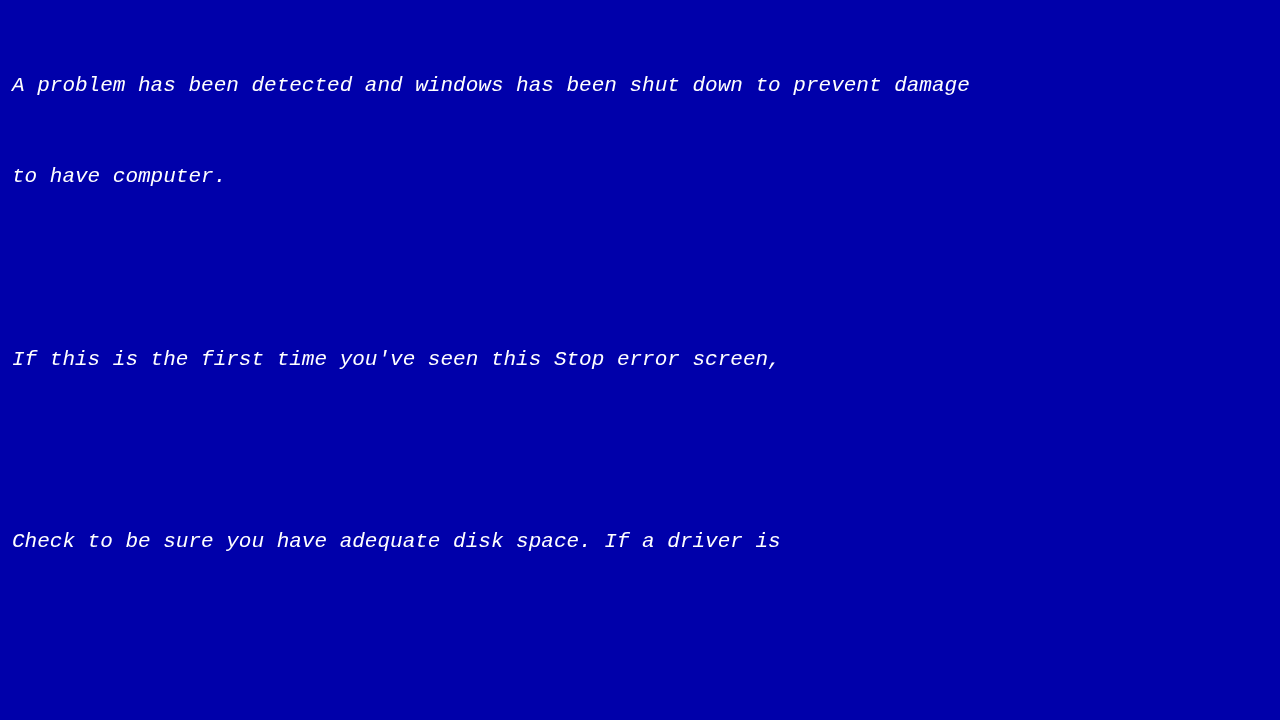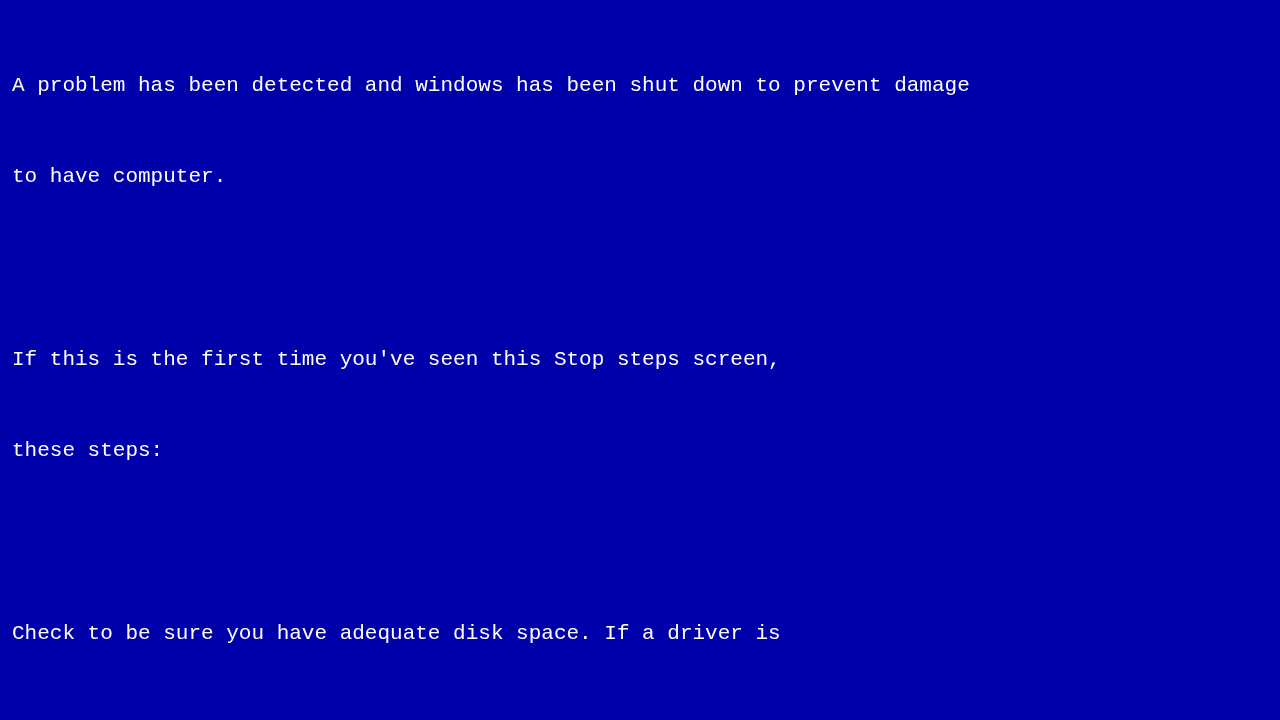--- a/index.html
+++ b/index.html
@@ -1,18 +1,19 @@
 <!DOCTYPE html>
 <html><head>
   <meta charset="utf-8">
   <style>
     * {
       margin: 0;
       padding: 0;
       box-sizing: border-box;
+      font-style: italic;
     }
 
     html, body {
       width: 1280px;
       height: 720px;
       background-color: #0000AA;
       overflow: hidden;
     }
 
     .bsod-container {
@@ -37,22 +38,21 @@
       height: 1.45em;
     }
   </style>
 </head>
 <body>
 
 <div class="bsod-container">
   <span class="bsod-text">A problem has been detected and windows has been shut down to prevent damage</span>
   <span class="bsod-text">to have computer.</span>
   <span class="spacer"></span>
-  <span class="bsod-text">If this is the first time you've seen this Stop steps screen,</span>
-  <span class="bsod-text">these steps:</span>
+  <span class="bsod-text">If this is the first time you've seen this Stop error screen,</span>
   <span class="spacer"></span>
   <span class="bsod-text">Check to be sure you have adequate disk space. If a driver is</span>
   
   
   
   
   
   
   
   

